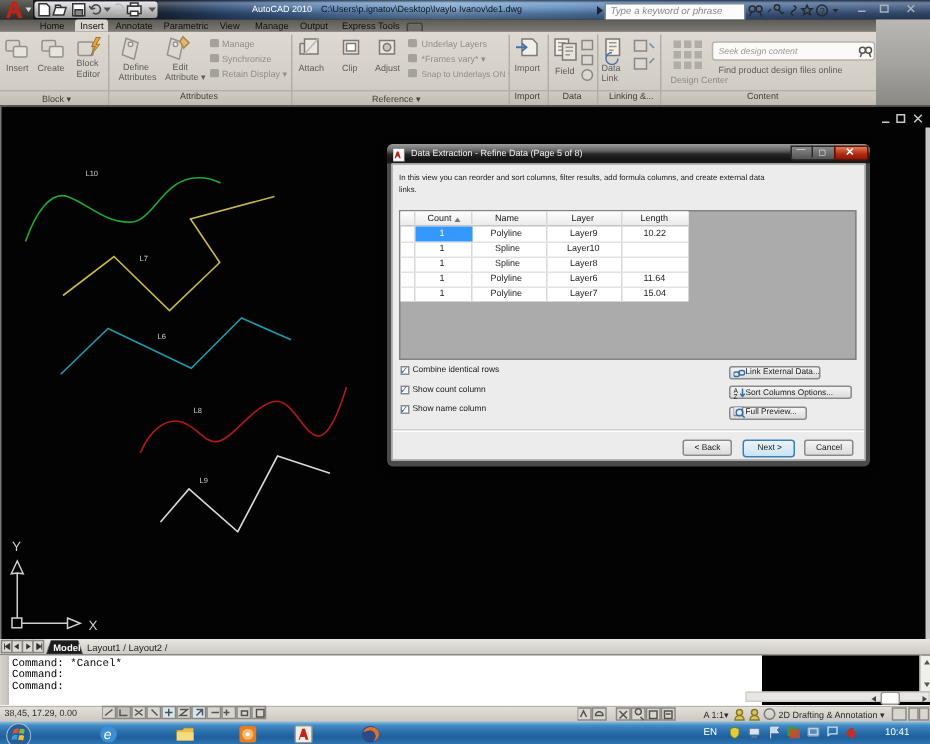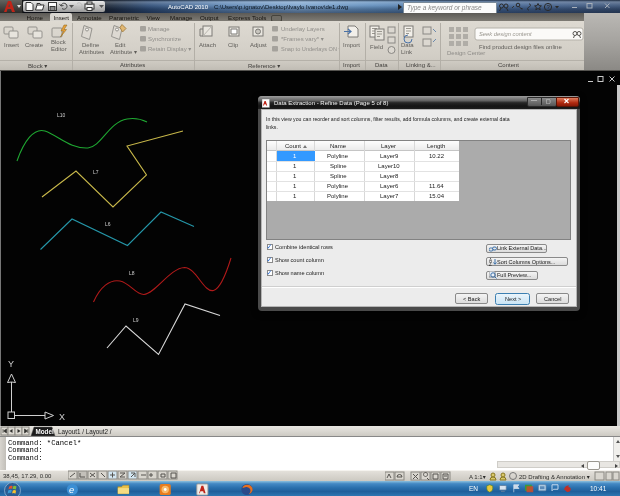--- a/index.html
+++ b/index.html
@@ -273,21 +273,21 @@
       <path d="M3 3 l0 4 M3.5 5 l3-2 v4 z" stroke="#30302e" stroke-width=".6"></path>
       <path d="M12.5 3 l-3 2 3 2 z"></path>
       <path d="M17.5 3 l3 2 -3 2 z"></path>
       <path d="M24.5 3 l3 2 -3 2 z M27.8 3 v4" stroke="#30302e" stroke-width=".6"></path>
     </g>
     <path d="M31 10 L34 1 L52 1 L55 10 Z" fill="#1b1b1b" stroke="#555" stroke-width=".5"></path>
     <text x="35.5" y="8" font-size="6.3" font-weight="bold" fill="#fcfcfc">Model</text>
     <text x="58" y="8" font-size="6.3" fill="#222">Layout1 / Layout2 /</text>
   </svg>
 
-  <div class="abs" style="left:0;top:436px;width:620px;height:34px;background:#fff;border-top:1px solid #888;box-sizing:border-box;">
+  <div class="abs" style="left:0;top:436px;width:508px;height:34px;background:#fff;border-top:1px solid #888;box-sizing:border-box;">
     <div style="font-family:'Liberation Mono',monospace;font-size:7.2px;color:#000;line-height:7.4px;padding:3px 0 0 8px;">Command: *Cancel*<br>Command:<br>Command:</div>
   </div>
   <div class="abs" style="left:0;top:437px;width:6px;height:33px;background:linear-gradient(90deg,#d8d5cf,#c2bfb9);"></div>
 
   <div class="abs" style="left:613px;top:437px;width:7px;height:24px;background:#f0efec;border-left:1px solid #ccc;">
     <div class="abs" style="left:1.5px;top:3px;width:0;height:0;border-left:2px solid transparent;border-right:2px solid transparent;border-bottom:3px solid #555;"></div>
     <div class="abs" style="left:1.5px;top:18px;width:0;height:0;border-left:2px solid transparent;border-right:2px solid transparent;border-top:3px solid #555;"></div>
   </div>
 
   <div class="abs" style="left:497px;top:461px;width:123px;height:7px;background:#e8e6e2;border:1px solid #cfcdc8;box-sizing:border-box;">

